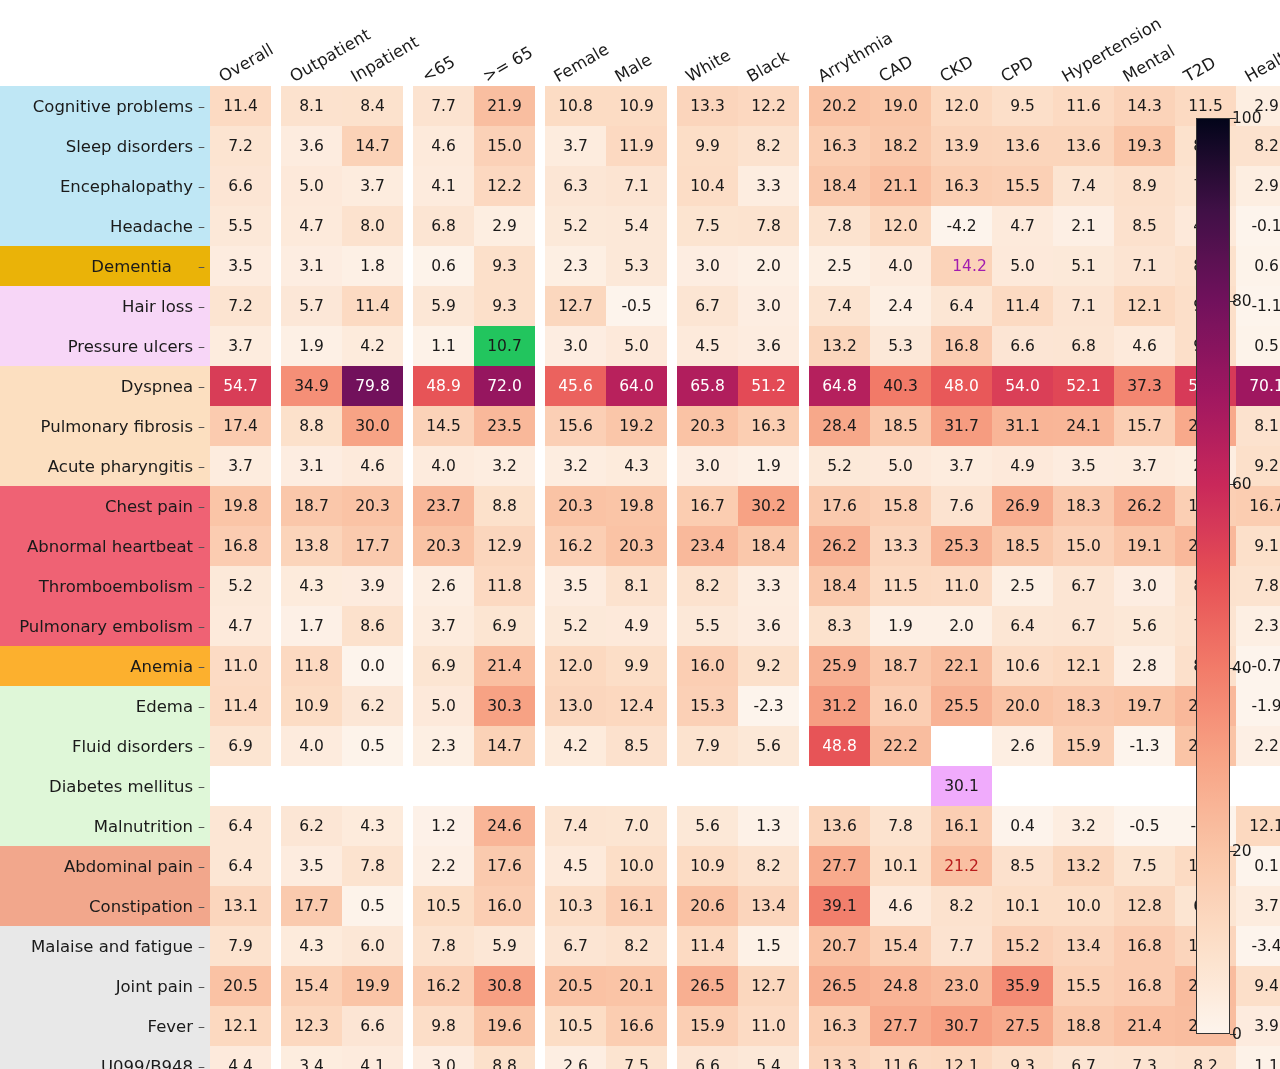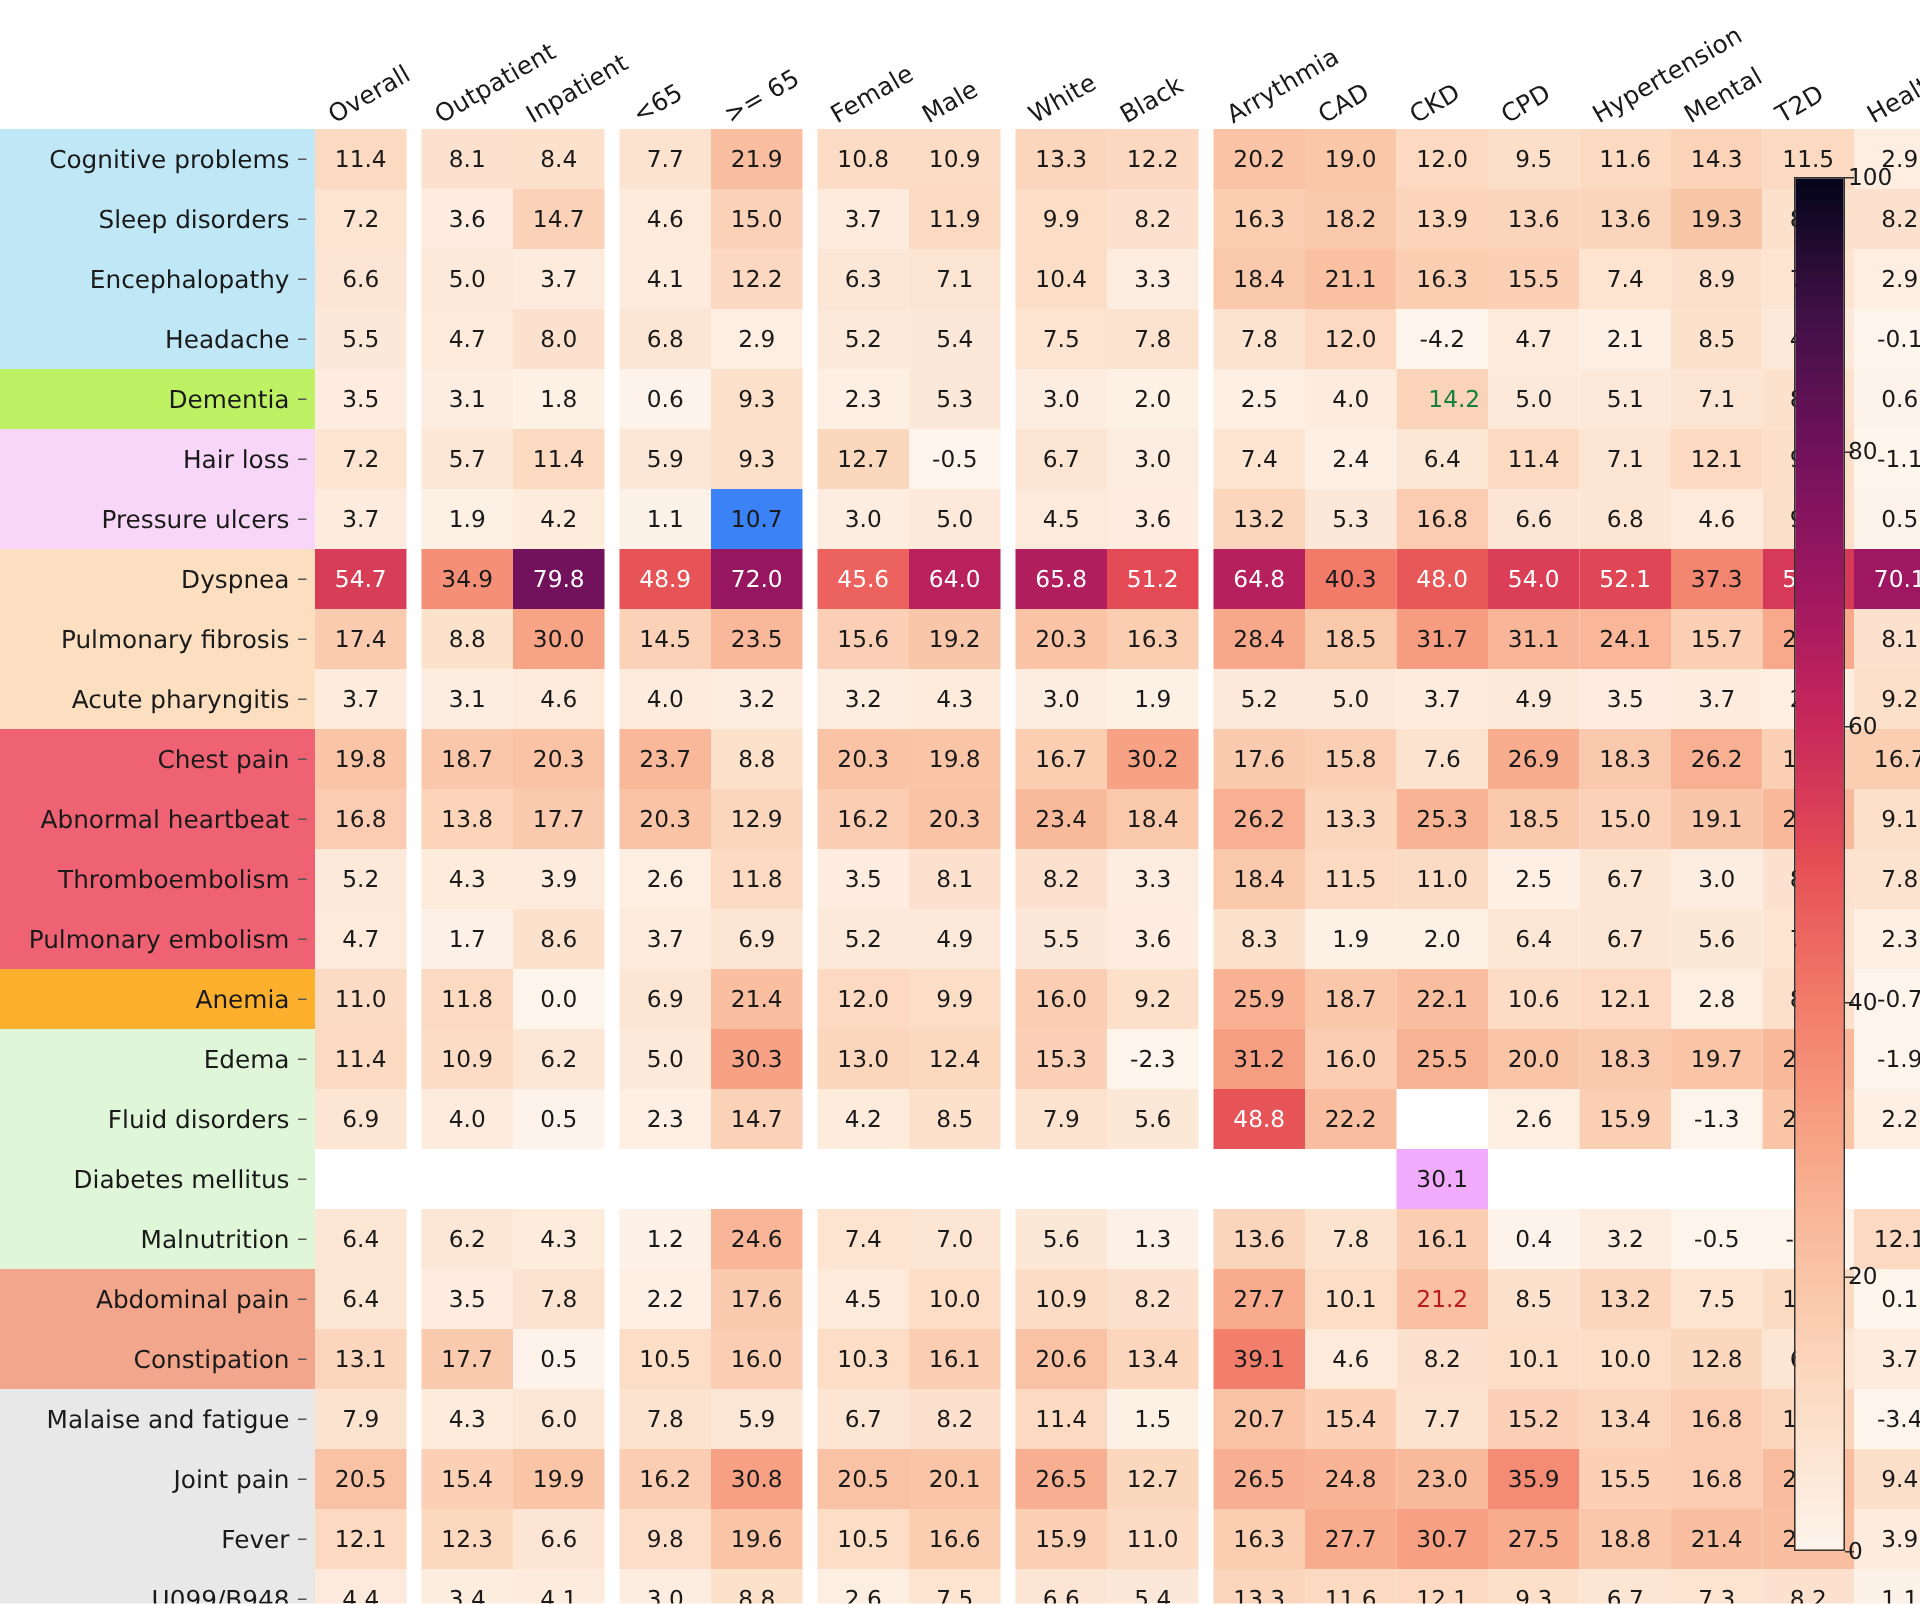--- a/index.html
+++ b/index.html
@@ -156,21 +156,21 @@
         <span class="tick">–</span>
       </div>
       <div class="row-label" style="background: rgb(191, 231, 245); justify-content: flex-end;">
         <span>Encephalopathy</span>
         <span class="tick">–</span>
       </div>
       <div class="row-label" style="background: rgb(191, 231, 245);">
         <span>Headache</span>
         <span class="tick">–</span>
       </div>
-      <div class="row-label" style="background: #bef264;">
+      <div class="row-label" style="background: #eab308; gap: 21px;">
         <span>Dementia</span>
         <span class="tick">–</span>
       </div>
       <div class="row-label" style="background: rgb(247, 214, 247);">
         <span>Hair loss</span>
         <span class="tick">–</span>
       </div>
       <div class="row-label" style="background: rgb(247, 214, 247);">
         <span>Pressure ulcers</span>
         <span class="tick">–</span>
@@ -414,21 +414,21 @@
         </div>
         <div class="gap"></div>
         <div class="cellgroup">
           <div class="cell" style="background: rgb(253, 237, 225); color: rgb(26, 26, 26);">3.0</div>
           <div class="cell" style="background: rgb(253, 240, 229); color: rgb(26, 26, 26);">2.0</div>
         </div>
         <div class="gap"></div>
         <div class="cellgroup">
           <div class="cell" style="background: rgb(253, 239, 227); color: rgb(26, 26, 26);">2.5</div>
           <div class="cell" style="background: rgb(253, 235, 221); color: rgb(26, 26, 26);">4.0</div>
-          <div class="cell" style="background: rgb(251, 211, 185); color: #15803d; padding-left: 16px;">14.2</div>
+          <div class="cell" style="background: rgb(251, 211, 185); color: #a21caf; padding-left: 16px;">14.2</div>
           <div class="cell" style="background: rgb(253, 233, 218); color: rgb(26, 26, 26);">5.0</div>
           <div class="cell" style="background: rgb(252, 233, 217); color: rgb(26, 26, 26);">5.1</div>
           <div class="cell" style="background: rgb(252, 228, 210); color: rgb(26, 26, 26);">7.1</div>
           <div class="cell" style="background: rgb(252, 225, 204); color: rgb(26, 26, 26);">8.6</div>
           <div class="cell" style="background: rgb(253, 243, 234); color: rgb(26, 26, 26);">0.6</div>
         </div>
       </div>
       <div class="blockrow">
         <div class="cellgroup">
           <div class="cell" style="background: rgb(252, 228, 209); color: rgb(26, 26, 26);">7.2</div>
@@ -470,21 +470,21 @@
           <div class="cell" style="background: rgb(253, 236, 222); color: rgb(26, 26, 26);">3.7</div>
         </div>
         <div class="gap"></div>
         <div class="cellgroup">
           <div class="cell" style="background: rgb(253, 240, 229); color: rgb(26, 26, 26);">1.9</div>
           <div class="cell" style="background: rgb(253, 235, 220); color: rgb(26, 26, 26);">4.2</div>
         </div>
         <div class="gap"></div>
         <div class="cellgroup">
           <div class="cell" style="background: rgb(253, 242, 232); color: rgb(26, 26, 26);">1.1</div>
-          <div class="cell" style="background: #3b82f6; color: rgb(26, 26, 26); text-align: right;">10.7</div>
+          <div class="cell" style="background: #22c55e; color: rgb(26, 26, 26); text-align: right;">10.7</div>
         </div>
         <div class="gap"></div>
         <div class="cellgroup">
           <div class="cell" style="background: rgb(253, 237, 225); color: rgb(26, 26, 26);">3.0</div>
           <div class="cell" style="background: rgb(253, 233, 218); color: rgb(26, 26, 26);">5.0</div>
         </div>
         <div class="gap"></div>
         <div class="cellgroup">
           <div class="cell" style="background: rgb(253, 234, 219); color: rgb(26, 26, 26);">4.5</div>
           <div class="cell" style="background: rgb(253, 236, 223); color: rgb(26, 26, 26);">3.6</div>

